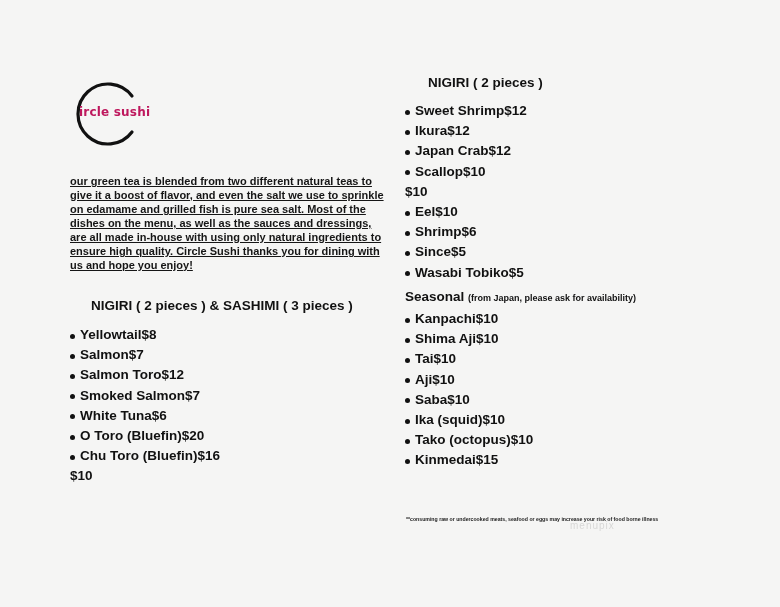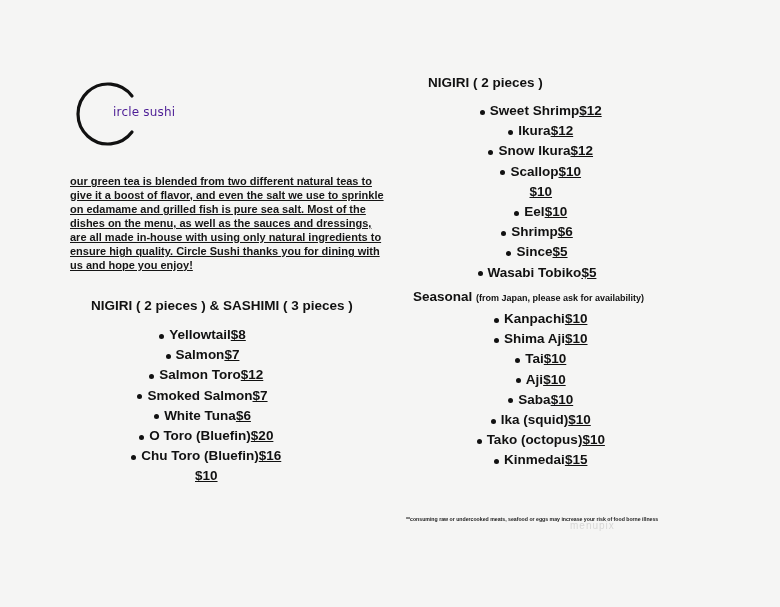--- a/index.html
+++ b/index.html
@@ -2,33 +2,33 @@
 <html><head>
 <meta charset="utf-8">
 <style>
   * { box-sizing: border-box; margin: 0; padding: 0; }
   html, body { width: 780px; height: 607px; background: #f4f4f3; overflow: hidden; }
   body { position: relative; font-family: "Liberation Sans", "DejaVu Sans", sans-serif; color: #111; }
   .page { position: absolute; left: 0; top: 0; width: 780px; height: 607px; background: #f5f5f4; }
 
   .logo { position: absolute; left: 72px; top: 80px; width: 68px; height: 68px; }
   .logo svg { width: 68px; height: 68px; display: block; }
-  .logo-text { position: absolute; left: 7px; top: 25px; font-size: 12px; color: #4c1d95; letter-spacing: 0.2px; font-family: "DejaVu Sans", sans-serif; font-weight: 400; white-space: nowrap; margin-left: 34px; }
+  .logo-text { position: absolute; left: 7px; top: 25px; font-size: 12px; color: #be185d; letter-spacing: 0.2px; font-family: "DejaVu Sans", sans-serif; font-weight: 700; white-space: nowrap; }
 
   .intro-top { position: absolute; left: 149px; top: 75px; width: 240px; font-size: 12px; line-height: 17.3px; font-weight: 600; color: #161616; }
   .intro-bottom { position: absolute; left: 70px; top: 174px; width: 320px; font-size: 11px; line-height: 14px; font-weight: 600; color: #161616; text-decoration: underline; }
 
   .section-title { position: absolute; font-weight: 700; font-size: 13.5px; color: #111; white-space: nowrap; }
   .section-title .sub { font-size: 9px; font-weight: 700; }
 
   .menu-list { position: absolute; list-style: none; }
-  .menu-item { display: flex; justify-content: center; height: 20.2px; font-size: 13.5px; font-weight: 600; line-height: 20px; color: #111; }
+  .menu-item { display: flex; justify-content: flex-start; height: 20.2px; font-size: 13.5px; font-weight: 600; line-height: 20px; color: #111; }
   .menu-item .name { display: flex; align-items: center; white-space: nowrap; }
   .bullet { display: inline-block; width: 5px; height: 5px; border-radius: 50%; background: #111; margin-right: 5px; margin-top: 2px; }
-  .price { white-space: nowrap; text-decoration: underline; }
+  .price { white-space: nowrap; }
 
   #list-left { left: 70px; top: 325px; width: 276px; }
   #list-left .price { width: 26px; text-align: left; }
   #list-right1 { left: 405px; top: 101px; width: 277px; }
   #list-right1 .price { width: 28px; text-align: left; }
   #list-right2 { left: 405px; top: 309px; width: 277px; }
   #list-right2 .price { width: 28px; text-align: left; }
 
   .disclaimer { position: absolute; left: 406px; top: 516px; font-size: 5.2px; color: #222; white-space: nowrap; font-weight: 600; }
   .watermark { position: absolute; left: 570px; top: 520px; font-size: 10px; color: rgba(160,160,160,0.35); letter-spacing: 1px; }
@@ -115,21 +115,21 @@
     <li class="menu-item">
         <span class="name">
           <span class="bullet"></span>
           <span>Ikura</span>
         </span>
         <span class="price">$12</span>
       </li>
     <li class="menu-item">
         <span class="name">
           <span class="bullet"></span>
-          <span>Snow Ikura</span>
+          <span>Japan Crab</span>
         </span>
         <span class="price">$12</span>
       </li>
     <li class="menu-item">
         <span class="name">
           <span class="bullet"></span>
           <span>Scallop</span>
         </span>
         <span class="price">$10</span>
       </li>
@@ -159,21 +159,21 @@
       </li>
     <li class="menu-item">
         <span class="name">
           <span class="bullet"></span>
           <span>Wasabi Tobiko</span>
         </span>
         <span class="price">$5</span>
       </li>
   </ul>
 
-  <div class="section-title" style="left:405px; top:289px;margin-left:8px;">
+  <div class="section-title" style="left:405px; top:289px;">
     <span>Seasonal</span>
     <span class="sub">(from Japan, please ask for availability)</span>
   </div>
   <ul class="menu-list" id="list-right2">
     <li class="menu-item">
         <span class="name">
           <span class="bullet"></span>
           <span>Kanpachi</span>
         </span>
         <span class="price">$10</span>

